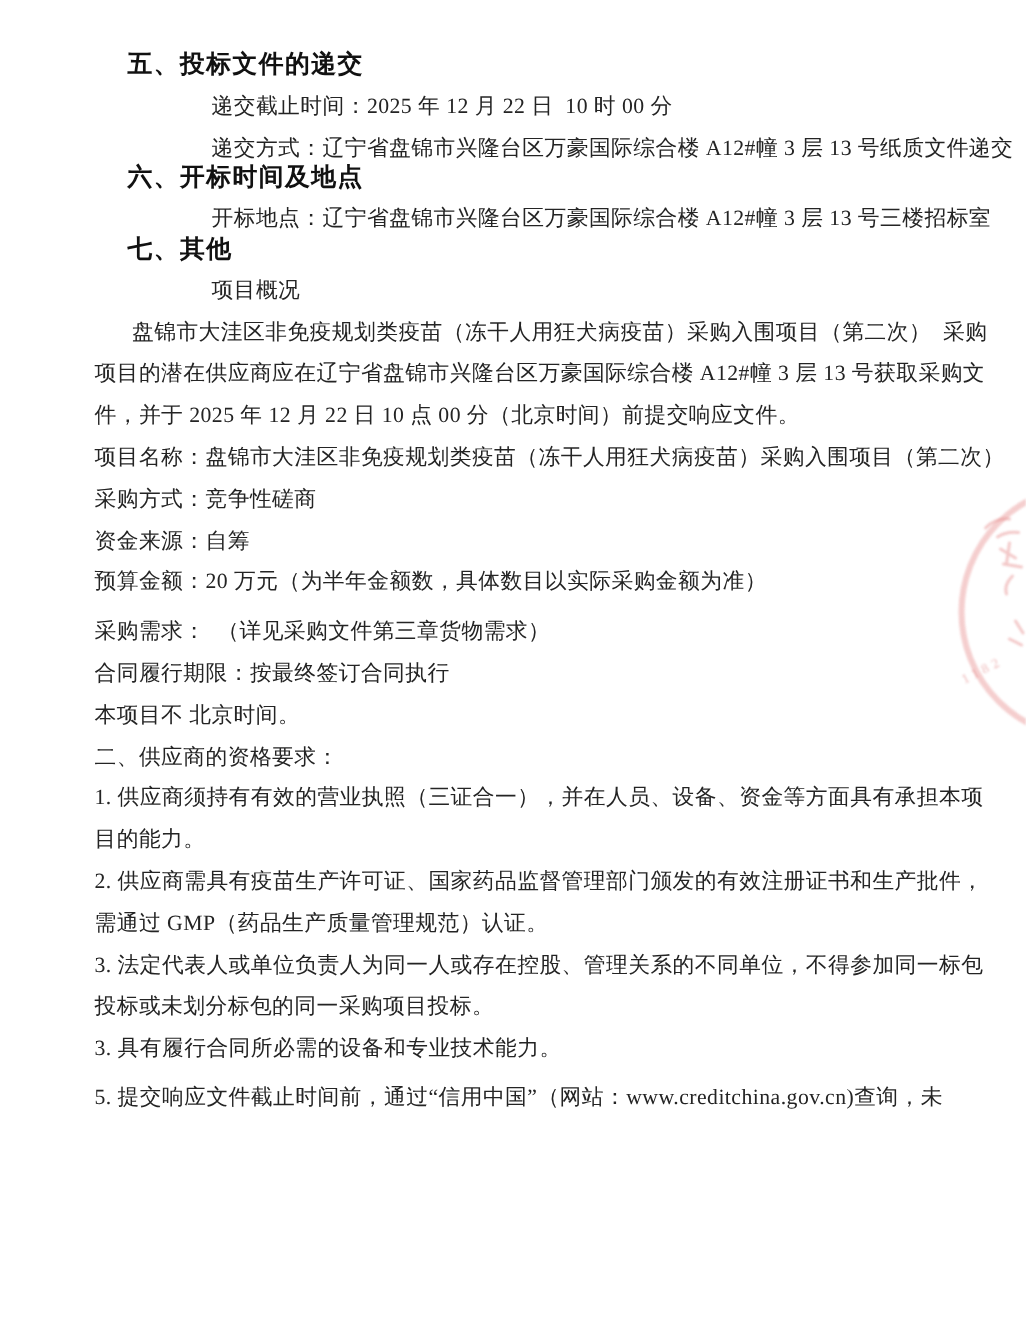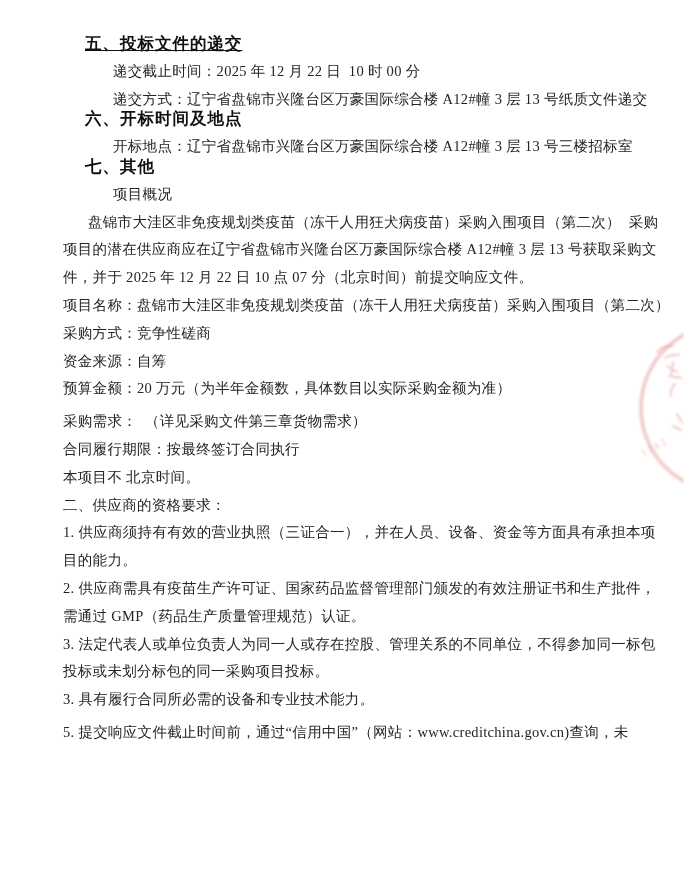--- a/index.html
+++ b/index.html
@@ -25,22 +25,22 @@
   }
   .line.h{
     font-family:"Liberation Sans",sans-serif;
     font-weight:700;
     font-size:16.5px;
     letter-spacing:1px;
     margin-left:22px;
     margin-top:-8px;
     color:#111;
   }
-  .line.h:first-child{margin-top:0;text-decoration:underline;}
-  .line.sub{margin-left:50px;}
+  .line.h:first-child{margin-top:0;}
+  .line.sub{margin-left:78px;}
   .line.pind{margin-left:25px;}
   .line.gap{margin-top:5px;}
   .seal{
     position:absolute;
     left:627px;top:318px;
     width:57px;height:186px;
     pointer-events:none;
     filter:blur(0.8px);
     opacity:0.85;
   }
@@ -67,21 +67,21 @@
   <div class="content">
       <div class="line h">五、投标文件的递交</div>
       <div class="line sub">递交截止时间：2025 年 12 月 22 日  10 时 00 分</div>
       <div class="line sub">递交方式：辽宁省盘锦市兴隆台区万豪国际综合楼 A12#幢 3 层 13 号纸质文件递交</div>
       <div class="line h">六、开标时间及地点</div>
       <div class="line sub">开标地点：辽宁省盘锦市兴隆台区万豪国际综合楼 A12#幢 3 层 13 号三楼招标室</div>
       <div class="line h">七、其他</div>
       <div class="line sub">项目概况</div>
       <div class="line pind">盘锦市大洼区非免疫规划类疫苗（冻干人用狂犬病疫苗）采购入围项目（第二次）  采购</div>
       <div class="line">项目的潜在供应商应在辽宁省盘锦市兴隆台区万豪国际综合楼 A12#幢 3 层 13 号获取采购文</div>
-      <div class="line">件，并于 2025 年 12 月 22 日 10 点 07 分（北京时间）前提交响应文件。</div>
+      <div class="line">件，并于 2025 年 12 月 22 日 10 点 00 分（北京时间）前提交响应文件。</div>
       <div class="line">项目名称：盘锦市大洼区非免疫规划类疫苗（冻干人用狂犬病疫苗）采购入围项目（第二次）</div>
       <div class="line">采购方式：竞争性磋商</div>
       <div class="line">资金来源：自筹</div>
       <div class="line">预算金额：20 万元（为半年金额数，具体数目以实际采购金额为准）</div>
       <div class="line gap">采购需求：  （详见采购文件第三章货物需求）</div>
       <div class="line">合同履行期限：按最终签订合同执行</div>
       <div class="line">本项目不 北京时间。</div>
       <div class="line">二、供应商的资格要求：</div>
       <div class="line">1. 供应商须持有有效的营业执照（三证合一），并在人员、设备、资金等方面具有承担本项</div>
       <div class="line">目的能力。</div>

